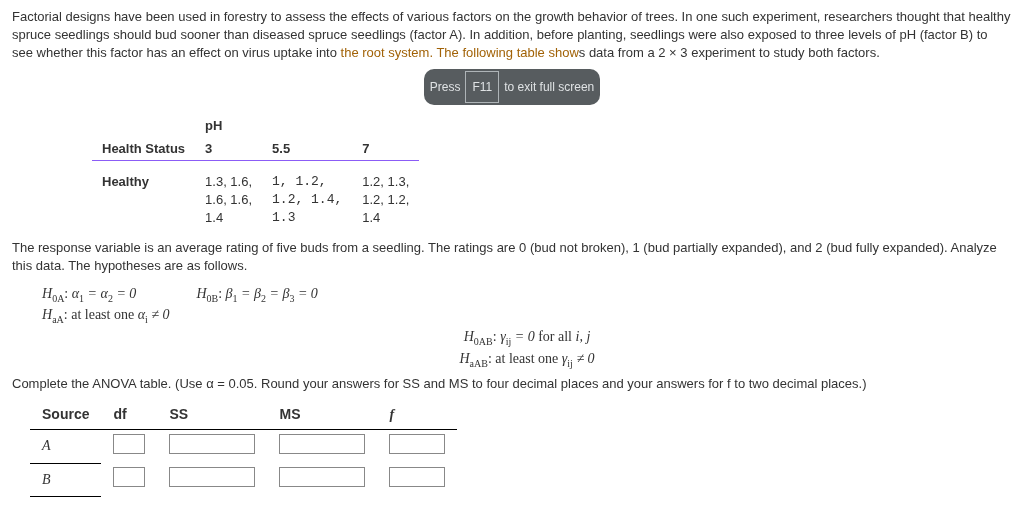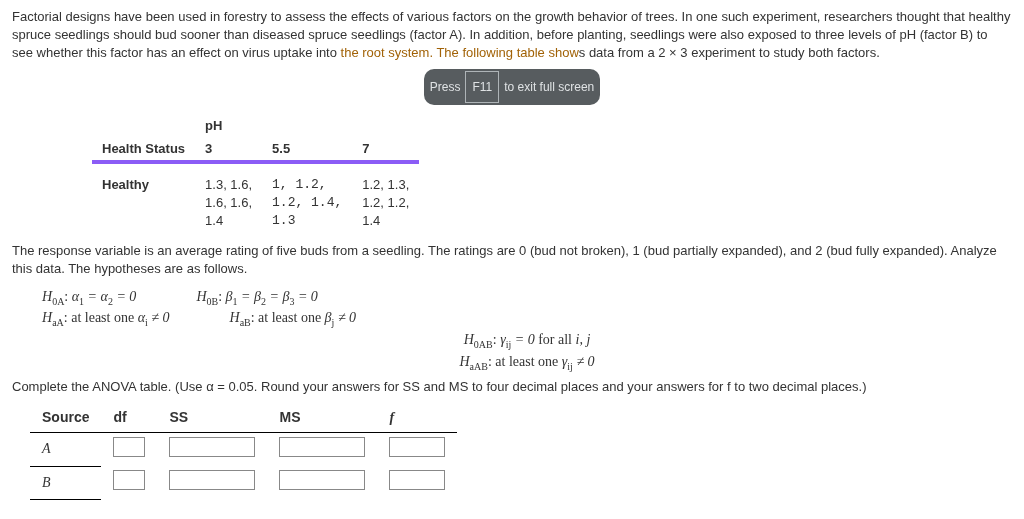--- a/index.html
+++ b/index.html
@@ -34,21 +34,21 @@
   .data-table-wrap { margin-left: 80px; margin-bottom: 10px; }
   .data-table { border-collapse: collapse; }
   .data-table th, .data-table td {
     padding: 2px 10px;
     text-align: left;
     font-size: 13px;
     vertical-align: top;
   }
   .ph-head { text-align: center; font-weight: bold; }
   .hs-head { font-weight: bold; }
-  .rule-bottom td, .rule-bottom th { border-bottom: 4px solid #8b5cf6; }
+  .rule-bottom td, .rule-bottom th { border-bottom: 1px solid #8b5cf6; }
   .ph-col { text-align: center; }
 
   .hyp-block { margin-left: 30px; margin-bottom: 4px; text-align: center; }
   .hyp-row { display: flex; gap: 60px; }
   .hyp-item { font-style: italic; font-family: 'Times New Roman', serif; font-size: 14px; }
   .hyp-item .sub { font-size: 10px; vertical-align: sub; font-style: normal; }
   .hyp-item .it { font-style: italic; }
   .upn { font-style: normal; }
 
   .anova-wrap { margin-left: 18px; margin-top: 6px; }
@@ -119,21 +119,20 @@
 
 <div class="paragraph">The response variable is an average rating of five buds from a seedling. The ratings are 0 (bud not broken), 1 (bud partially expanded), and 2 (bud fully expanded). Analyze this data. The hypotheses are as follows.</div>
 
 <div class="hyp-block">
   <div class="hyp-row">
     <div class="hyp-item"><span class="it">H</span><span class="sub">0A</span><span class="upn">: </span><span class="it">α</span><span class="sub">1</span> = <span class="it">α</span><span class="sub">2</span> = 0</div>
     <div class="hyp-item"><span class="it">H</span><span class="sub">0B</span><span class="upn">: </span><span class="it">β</span><span class="sub">1</span> = <span class="it">β</span><span class="sub">2</span> = <span class="it">β</span><span class="sub">3</span> = 0</div>
   </div>
   <div class="hyp-row">
     <div class="hyp-item"><span class="it">H</span><span class="sub">aA</span><span class="upn">: at least one </span><span class="it">α</span><span class="sub">i</span> ≠ 0</div>
-    <div class="hyp-item"><span class="it">H</span><span class="sub">aB</span><span class="upn">: at least one </span><span class="it">β</span><span class="sub">j</span> ≠ 0</div>
   </div>
   <div class="hyp-item"><span class="it">H</span><span class="sub">0AB</span><span class="upn">: </span><span class="it">γ</span><span class="sub">ij</span> = 0 <span class="upn">for all</span> <span class="it">i</span>, <span class="it">j</span></div>
   <div class="hyp-item"><span class="it">H</span><span class="sub">aAB</span><span class="upn">: at least one </span><span class="it">γ</span><span class="sub">ij</span> ≠ 0</div>
 </div>
 
 <div class="paragraph">Complete the ANOVA table. (Use α = 0.05. Round your answers for SS and MS to four decimal places and your answers for f to two decimal places.)</div>
 
 <div class="anova-wrap">
   <table class="anova">
     <thead>

